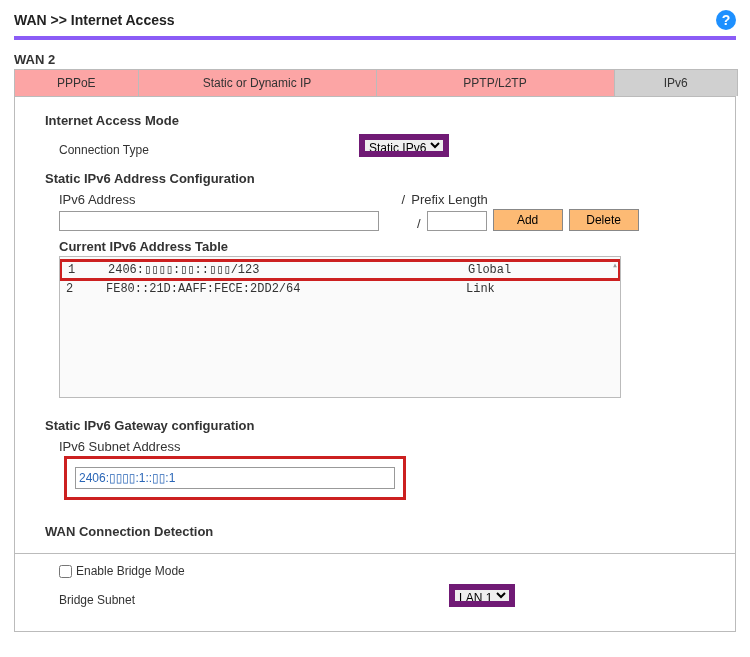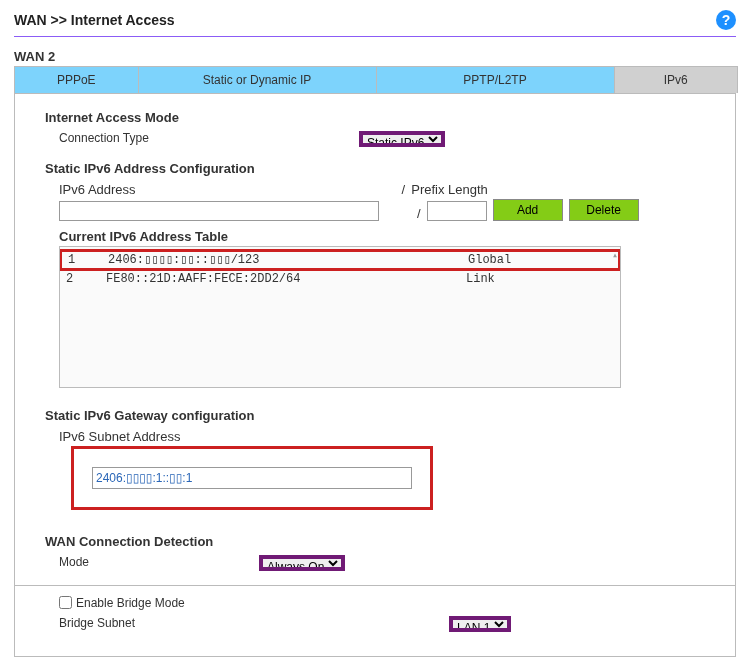--- a/index.html
+++ b/index.html
@@ -1,47 +1,47 @@
 <!DOCTYPE html>
 <html><head>
 <meta charset="utf-8">
 <style>
   html,body{margin:0;padding:0;font-family:Arial,Helvetica,sans-serif;font-size:13px;color:#333;background:#fff}
   .wrap{width:750px;padding:10px 14px;box-sizing:border-box}
   .breadcrumb{font-weight:bold;font-size:14px;color:#222}
-  .top-row{display:flex;justify-content:space-between;align-items:center;border-bottom:1px solid #8b5cf6;padding-bottom:6px;margin-bottom:12px}
+  .top-row{display:flex;justify-content:space-between;align-items:center;border-bottom:4px solid #8b5cf6;padding-bottom:6px;margin-bottom:12px}
   .help-icon{width:20px;height:20px;border-radius:50%;background:#1e90ff;color:#fff;display:inline-flex;align-items:center;justify-content:center;font-weight:bold;font-size:14px}
   .wan-title{font-weight:bold;font-size:13px;margin-bottom:2px}
   .tabrow{display:flex;width:100%;border:1px solid #bbb;border-bottom:none}
-  .tab{flex:1;text-align:center;padding:6px 4px;font-size:12px;border-right:1px solid #bbb;background:#7dd3fc;cursor:pointer}
+  .tab{flex:1;text-align:center;padding:6px 4px;font-size:12px;border-right:1px solid #bbb;background:#fca5a5;cursor:pointer}
   .tab:last-child{border-right:none}
   .tab.wide{flex:2}
   .tab.active{background:#d0d0d0}
   .panel{border:1px solid #bbb;padding:12px 18px 12px 30px}
   .section-title{font-weight:bold;margin-top:4px;margin-bottom:6px}
-  .row{display:flex;align-items:flex-start;margin-bottom:6px;font-size:12px}
+  .row{display:flex;align-items:flex-end;margin-bottom:6px;font-size:12px}
   .label{width:300px;padding-left:14px}
   .field-label{padding-left:14px;margin-bottom:2px}
   input[type=text].wide-input{width:320px;height:20px;font-size:12px;border:1px solid #999;padding:1px 3px;box-sizing:border-box}
   input[type=text].narrow{width:60px;height:20px;border:1px solid #999;padding:1px 3px;box-sizing:border-box}
-  select{font-size:12px;height:16px;border:4px solid #701a75;background:#efefef}
-  .btn{height:22px;min-width:70px;font-size:12px;border:1px solid #888;background:#84cc16;cursor:pointer;margin-left:6px}
+  select{font-size:12px;height:23px;border:6px solid #701a75;background:#efefef}
+  .btn{height:22px;min-width:70px;font-size:12px;border:1px solid #888;background:#fdba74;cursor:pointer;margin-left:6px}
   .inline-row{display:flex;align-items:flex-end;padding-left:14px}
   .prefix-col{margin-left:20px}
   .slash{margin:0 6px}
   .table-box{margin-left:14px;width:560px;height:140px;border:1px solid #bbb;background:#fafafa;font-family:"Courier New",monospace;font-size:12px;position:relative;overflow:hidden}
   .tbl-inner{padding:2px 0}
   .tbl-row{display:flex;white-space:pre;padding:0 6px;line-height:16px}
   .tbl-row.header span{text-decoration:underline}
   .col-idx{width:40px}
   .col-addr{width:360px}
   .col-scope{width:120px}
   .hl{border:3px solid #cc2020;box-sizing:border-box;margin:0 -1px}
   .gateway-input{width:320px;height:22px;border:1px solid #999;padding:1px 3px;font-size:12px;color:#2a66b7;box-sizing:border-box}
-  .hl-box{border:3px solid #cc2020;padding:18px;display:inline-block;margin-left:26px}
+  .hl-box{border:3px solid #cc2020;padding:8px;display:inline-block;margin-left:19px}
   .subsection{border-top:1px solid #bbb;margin:14px -18px 0 -30px;padding:10px 18px 6px 30px}
   .cb{margin:0 4px 0 14px}
   .scroll-hint{position:absolute;top:2px;right:2px;font-size:10px;color:#999}
 </style>
 </head>
 <body>
 
 <div class="wrap">
   <div class="top-row">
     <div class="breadcrumb">WAN &gt;&gt; Internet Access</div>
@@ -97,26 +97,20 @@
       </div>
     </div>
 
     <div class="section-title" style="margin-top:20px">Static IPv6 Gateway configuration</div>
     <div class="field-label">IPv6 Subnet Address</div>
     <div class="hl-box">
       <input type="text" class="gateway-input" style="margin-left: 0px;" value="2406:▯▯▯▯:1::▯▯:1">
     </div>
 
     <div class="section-title" style="margin-top:24px">WAN Connection Detection</div>
-    <div class="row">
-      <div class="label" style="width:200px">Mode</div>
-      <select>
-        <option>Always On</option>
-      </select>
-    </div>
 
     <div class="subsection">
       <div class="row">
         <input type="checkbox" class="cb" style="">
         <span>Enable Bridge Mode</span>
       </div>
       <div class="row">
         <div class="label" style="width:390px">Bridge Subnet</div>
         <select>
           <option>LAN 1</option>

